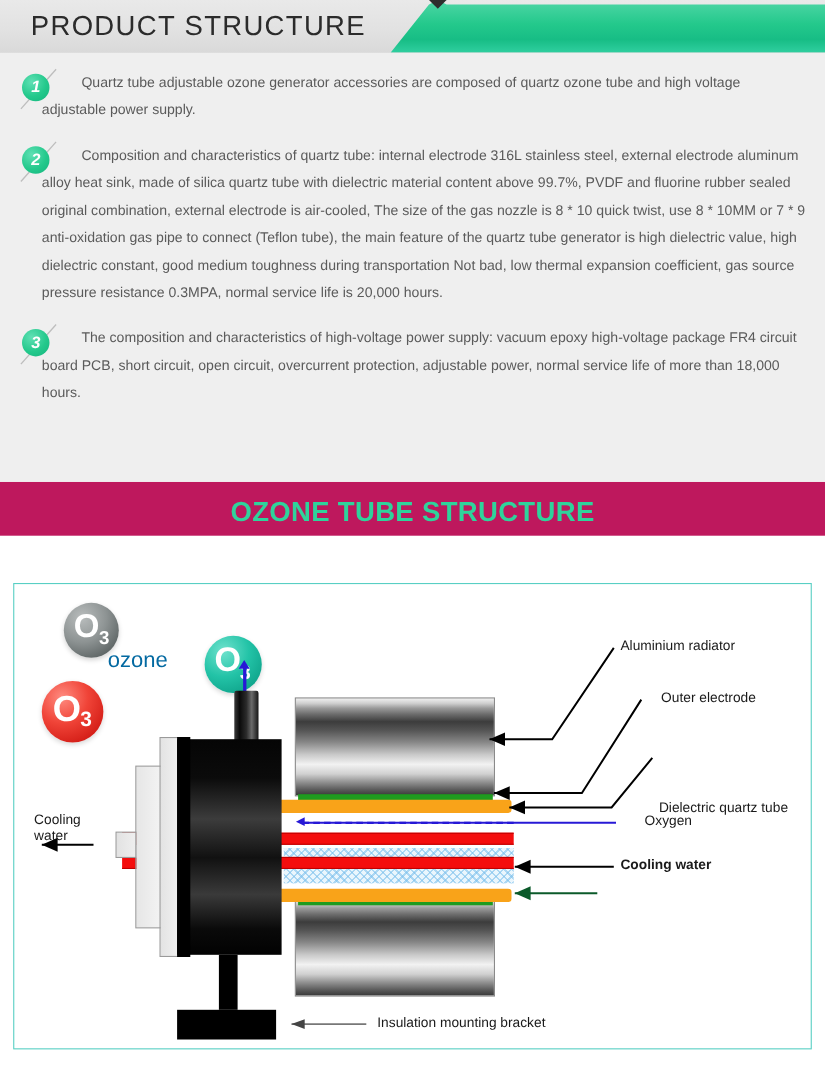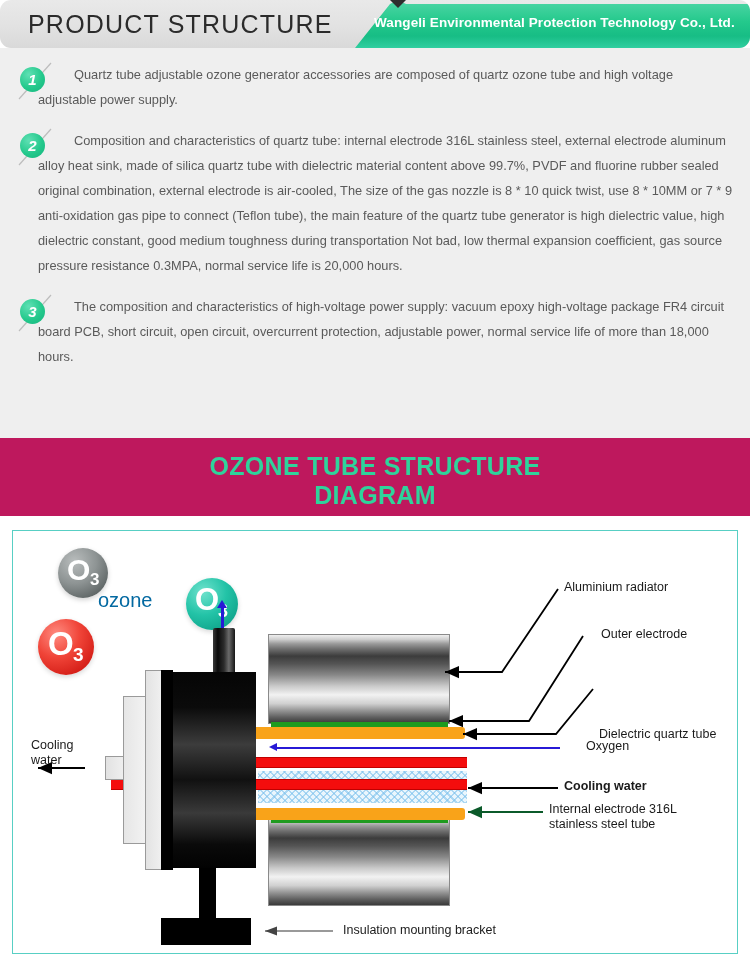--- a/index.html
+++ b/index.html
@@ -12,21 +12,20 @@
     position: relative;
   }
 
   
   .header {
     position: relative;
     width: 750px;
     height: 48px;
     overflow: hidden;
     background: linear-gradient(180deg, #e9e9e9 0%, #e2e2e2 55%, #d9d9d9 100%);
-    border-radius: 11px;
   }
   .header-left-title {
     position: absolute;
     left: 28px;
     top: 10px;
     font-size: 25px;
     letter-spacing: 1.2px;
     color: #2b2b2b;
     font-weight: 400;
     white-space: nowrap;
@@ -355,21 +354,20 @@
   .leader { position: absolute; }
   .leader svg { display: block; overflow: visible; }
 </style>
 </head>
 <body>
 
 <div class="header">
   <div class="header-green"></div>
   <div class="header-notch"></div>
   <div class="header-left-title">PRODUCT STRUCTURE</div>
-  <div class="header-company">Wangeli Environmental Protection Technology Co., Ltd.</div>
 </div>
 <div class="header-shadow"></div>
 
 <div class="text-section">
 
   <div class="para">
     <div class="bullet">
       <svg class="slash" viewBox="0 0 34 38">
         <line x1="1" y1="37" x2="33" y2="1" stroke="#bdbdbd" stroke-width="1.2"></line>
       </svg>
@@ -395,21 +393,20 @@
       </svg>
       <div class="circle">3</div>
     </div>
     <div class="para-text">The composition and characteristics of high-voltage power supply: vacuum epoxy high-voltage package FR4 circuit board PCB, short circuit, open circuit, overcurrent protection, adjustable power, normal service life of more than 18,000 hours.</div>
   </div>
 
 </div>
 
 <div class="diagram-title-wrap">
   <div class="diagram-title">OZONE TUBE STRUCTURE</div>
-  <div class="diagram-title">DIAGRAM</div>
 </div>
 
 <div class="diagram-box">
   <div class="diagram-inner">
 
     <div class="mol mol-gray">
       <span class="big">O</span>
       <span class="sub">3</span>
     </div>
     <div class="mol mol-red">
@@ -488,24 +485,20 @@
     <div class="lbl" style="left:551px; top:49px;">Aluminium radiator</div>
 
     <div class="lbl" style="left:576px; top:96px;margin-left:12px;">Outer electrode</div>
 
     <div class="lbl" style="left:586px; top:149px;margin-top:47px;">Dielectric quartz tube</div>
 
     <div class="lbl" style="left:573px; top:208px;">Oxygen</div>
 
     <div class="lbl" style="left:551px; top:248px;font-weight:bold;">Cooling water</div>
 
-    <div class="lbl center" style="left:536px; top:271px;">
-      <div>Internal electrode 316L</div>
-      <div>stainless steel tube</div>
-    </div>
 
     <div class="lbl center" style="left:18px; top:207px; width:60px;">
       <div>Cooling</div>
       <div>water</div>
     </div>
 
     <div class="lbl" style="left:330px; top:392px;">Insulation mounting bracket</div>
 
   </div>
 </div>

